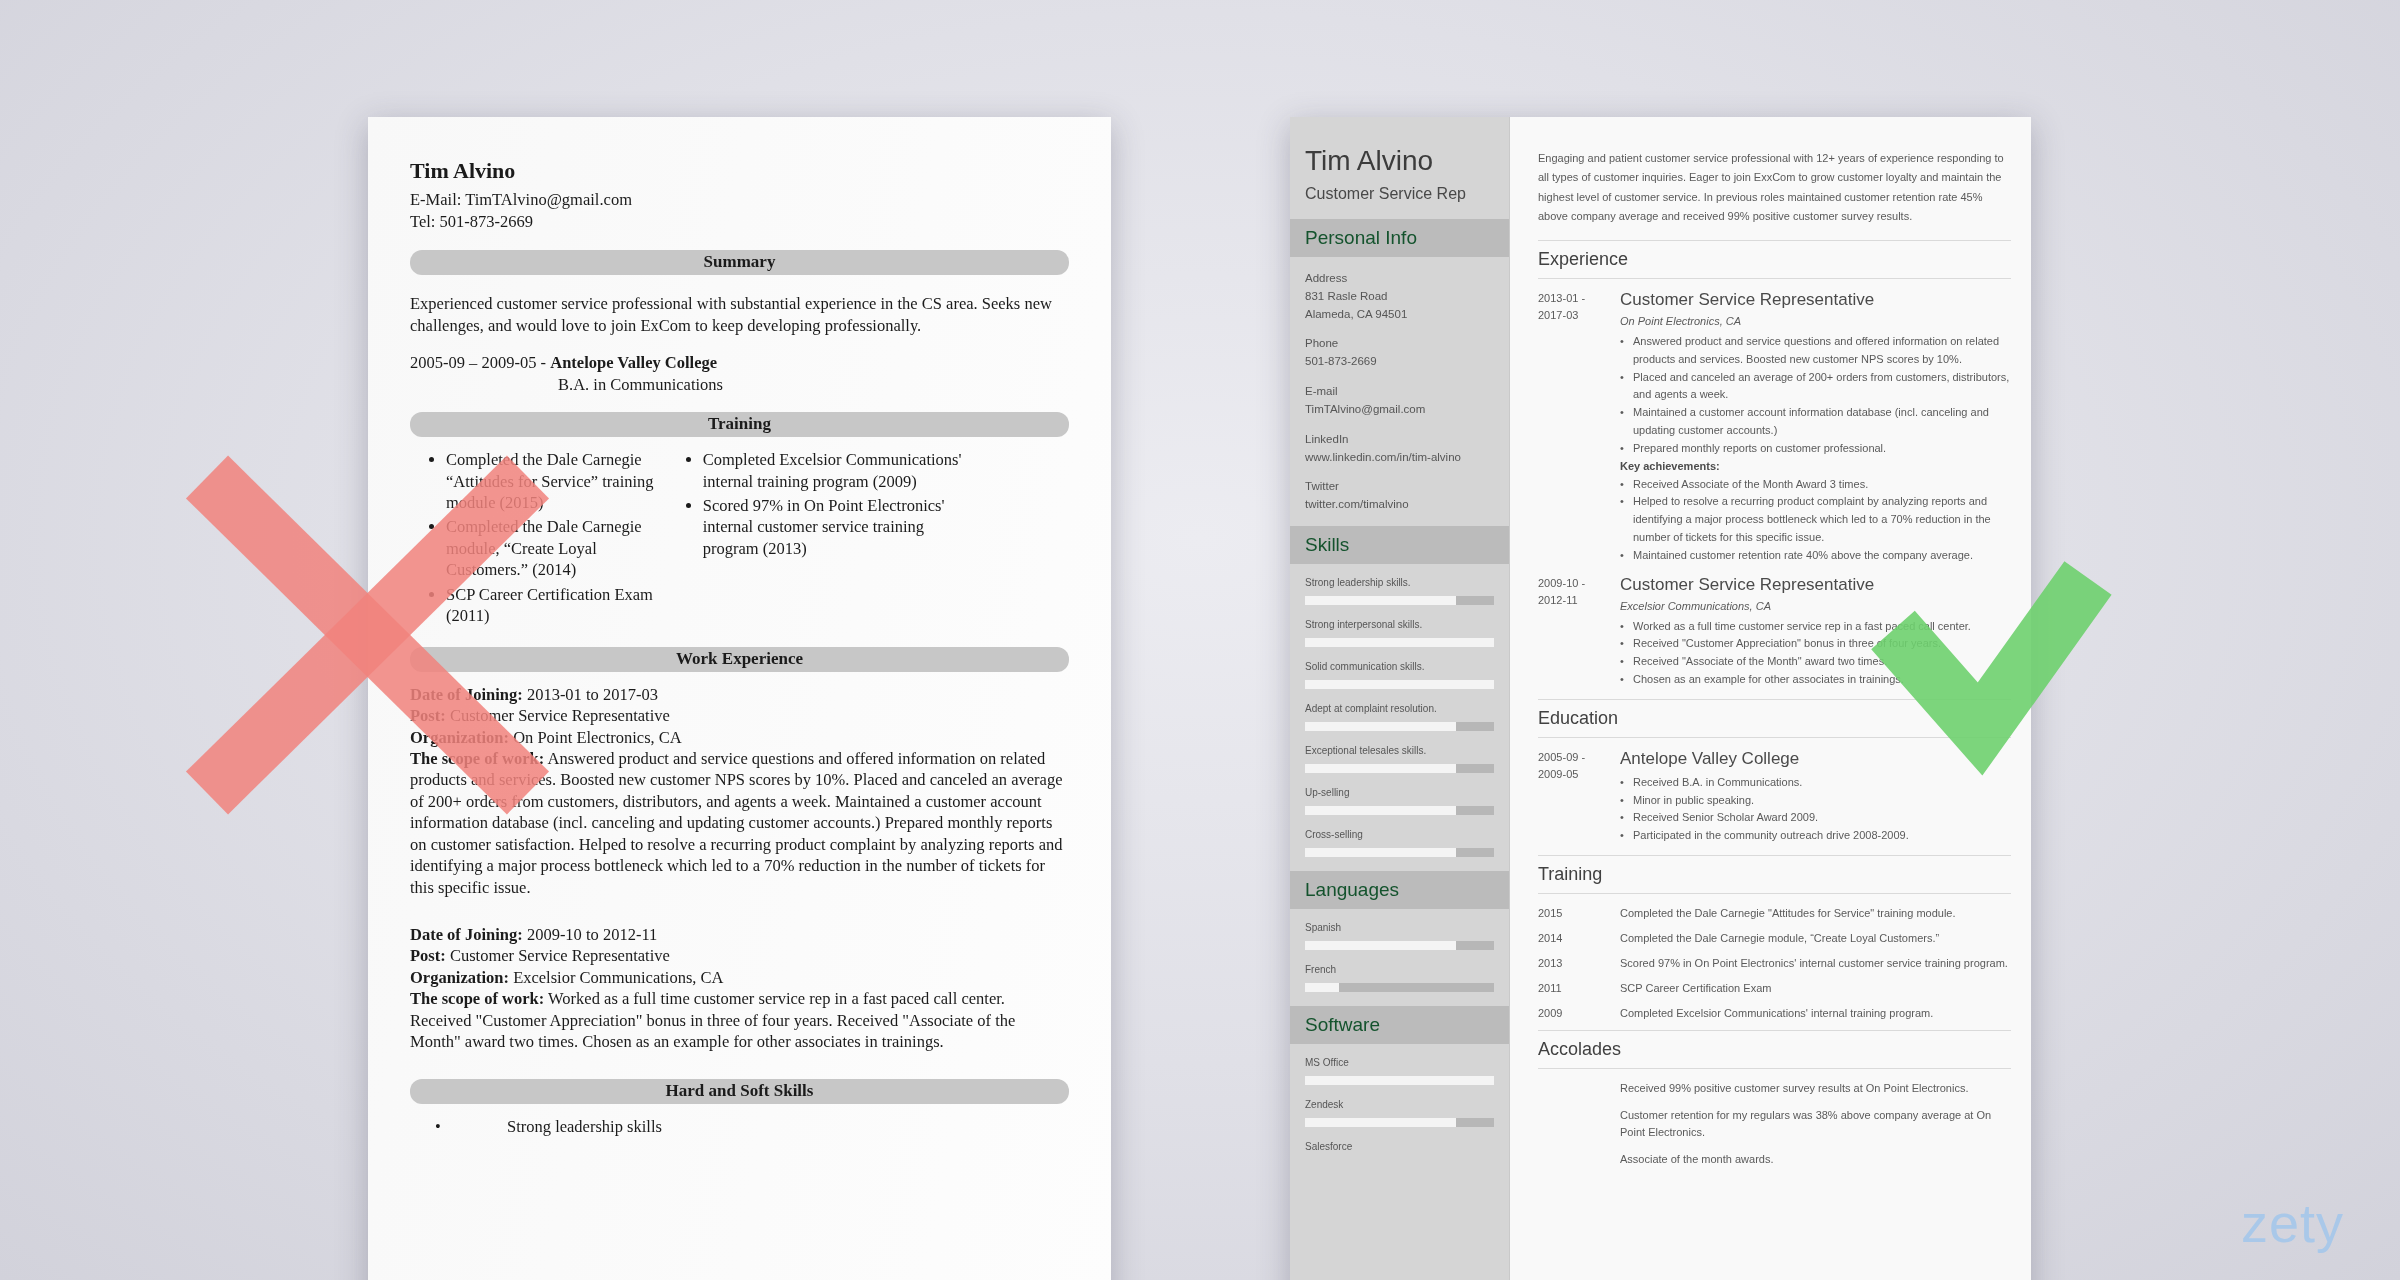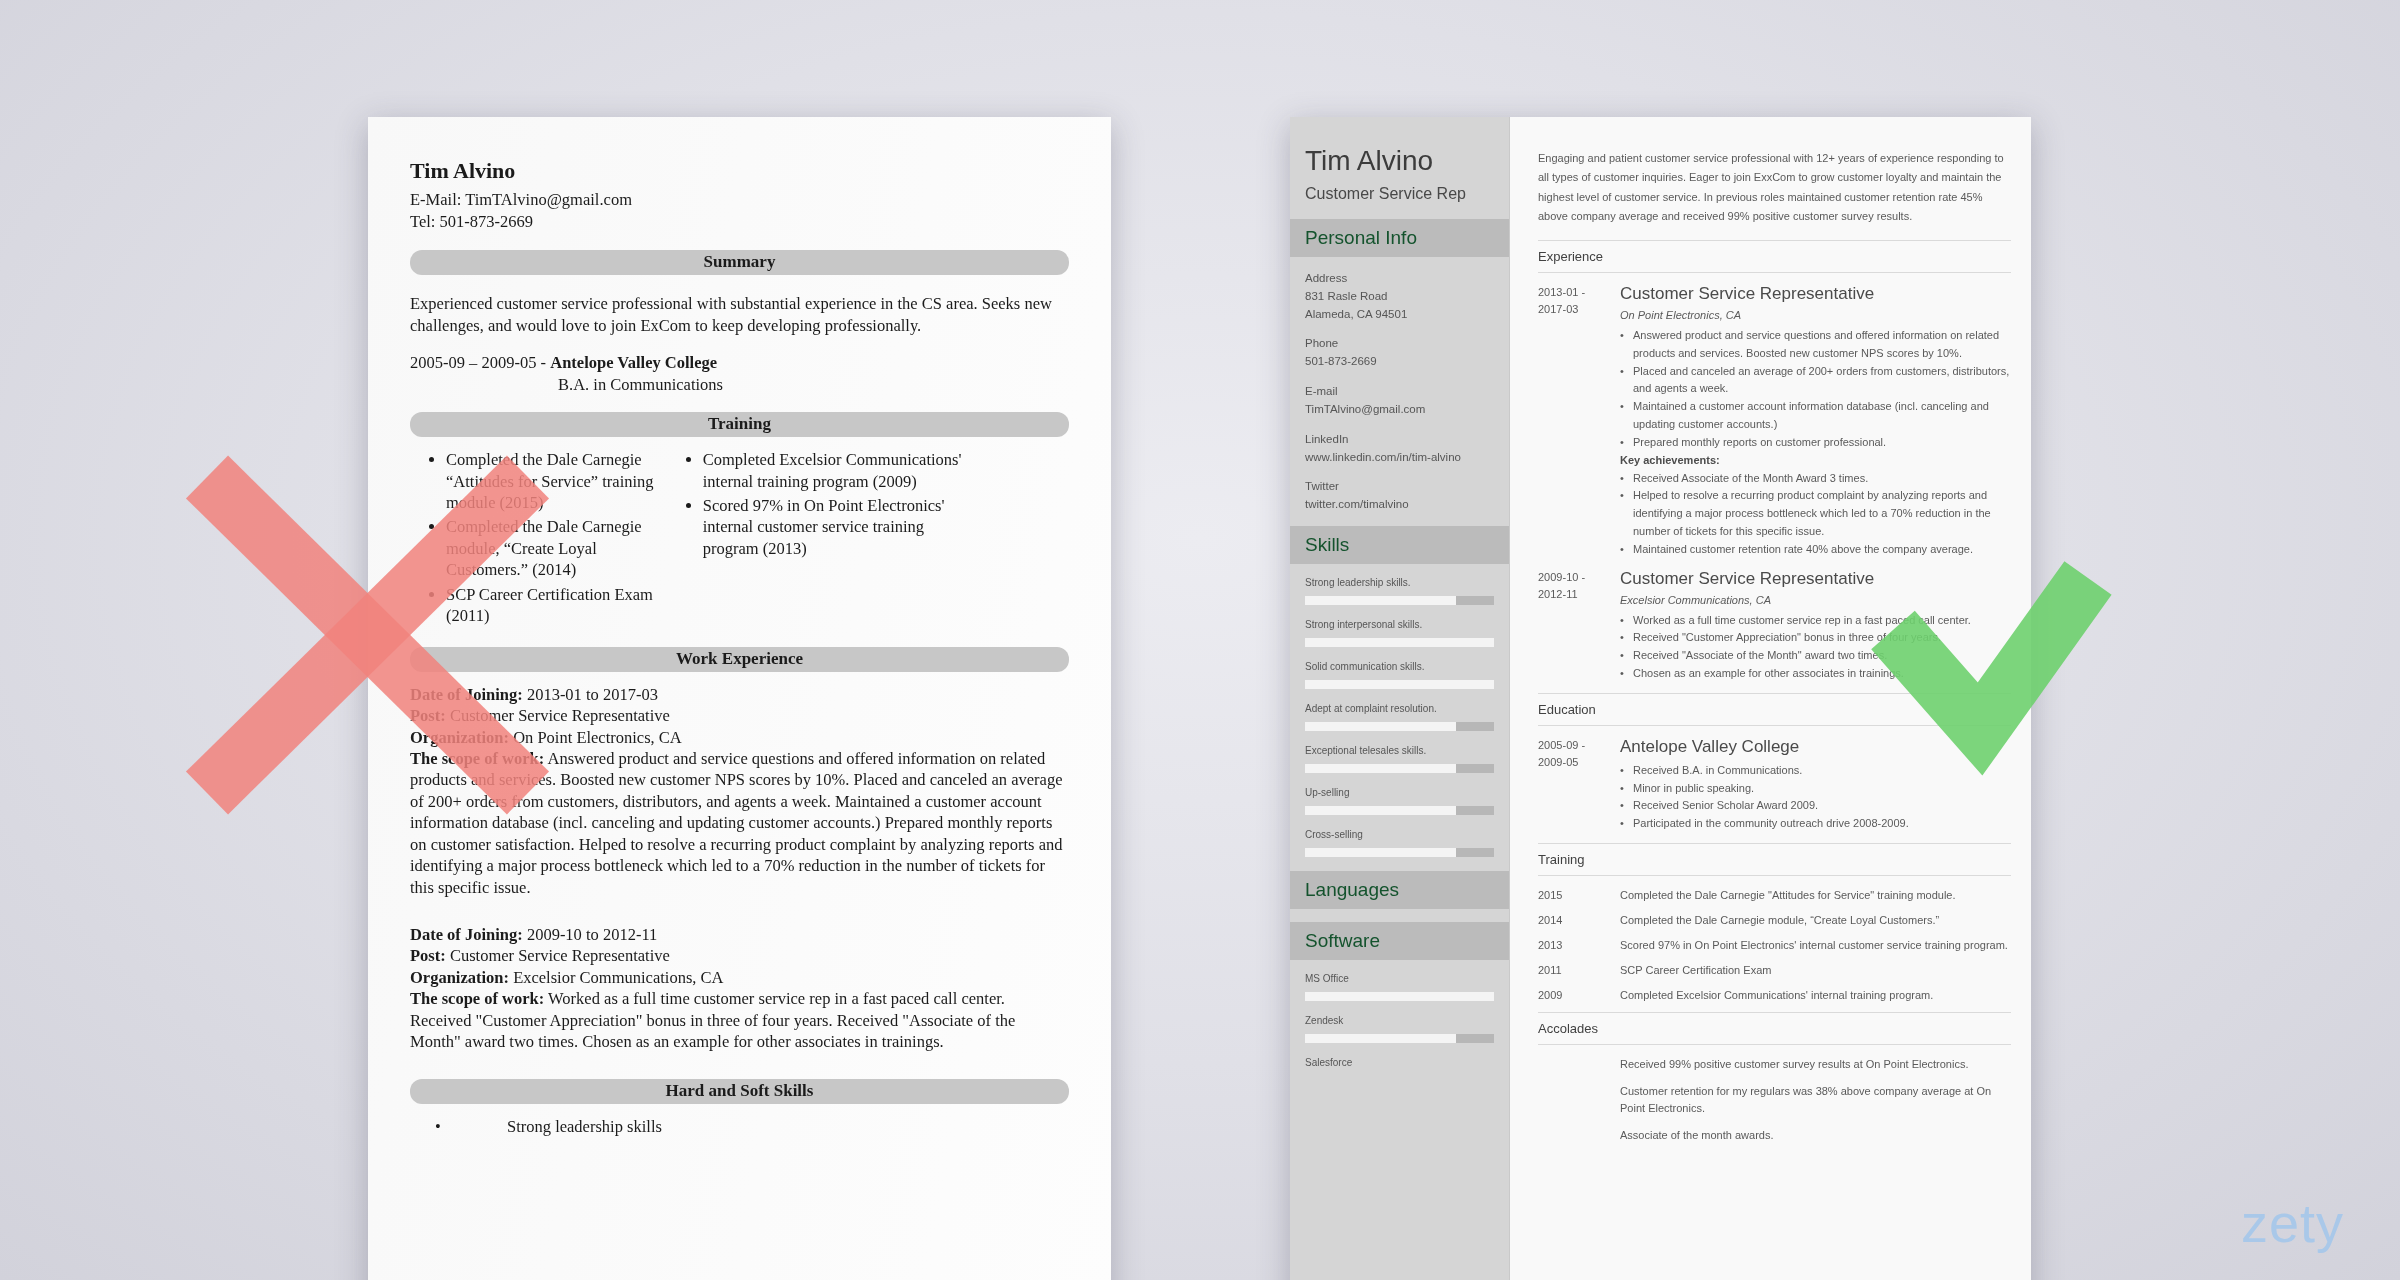--- a/index.html
+++ b/index.html
@@ -49,21 +49,21 @@
   .pi-group { margin:0 15px 12px; font-size:11.5px; line-height:1.55; }
   .skill { margin:0 15px 14px; font-size:10px; }
   .skill-track { height:9px; background:#b7b7b7; margin-top:8px; }
   .skill-fill { height:100%; background:#f4f4f4; }
   .sb-section { margin-bottom:4px; }
 
   .main { flex:1; padding:26px 20px 0 28px; box-sizing:border-box; overflow:hidden;
           color:#5a5a5a; font-size:11px; }
   .summary { margin:6px 0 14px; line-height:1.75; }
   .section { border-top:1px solid #dadada; }
-  .sec-title { font-size:13px; color:#414141; padding:8px 0; border-bottom:1px solid #dadada; margin-bottom:11px; }
+  .sec-title { font-size:18px; color:#414141; padding:8px 0; border-bottom:1px solid #dadada; margin-bottom:11px; }
   .row { display:flex; margin-bottom:10px; }
   .row-date { width:82px; flex-shrink:0; font-size:11px; line-height:1.55; }
   .row-body { flex:1; }
   .job-title { font-size:17px; color:#4a4a4a; margin-bottom:5px; }
   .company { font-style:italic; margin-bottom:6px; }
   .gbullets { list-style:none; margin:0; padding:0; }
   .gbullets li { position:relative; padding-left:13px; line-height:1.62; }
   .gbullets li::before { content:"•"; position:absolute; left:0; }
   .key-label { font-weight:bold; color:#4c4c4c; line-height:1.62; }
   .train-row { display:flex; margin-bottom:8px; line-height:1.55; }
@@ -213,20 +213,36 @@
 
         <div class="skill">
           <div>Cross-selling</div>
           <div class="skill-track">
             <div class="skill-fill" style="width: 80%;"></div>
           </div>
         </div>
       </div>
 
     <div class="sb-bar">Languages</div>
+    <div class="sb-section">
+
+        <div class="skill">
+          <div>Spanish</div>
+          <div class="skill-track">
+            <div class="skill-fill" style="width: 80%;"></div>
+          </div>
+        </div>
+
+        <div class="skill">
+          <div>French</div>
+          <div class="skill-track">
+            <div class="skill-fill" style="width: 18%;"></div>
+          </div>
+        </div>
+      </div>
 
     <div class="sb-bar">Software</div>
     <div class="sb-section">
 
         <div class="skill">
           <div>MS Office</div>
           <div class="skill-track">
             <div class="skill-fill" style="width: 100%;"></div>
           </div>
         </div>

